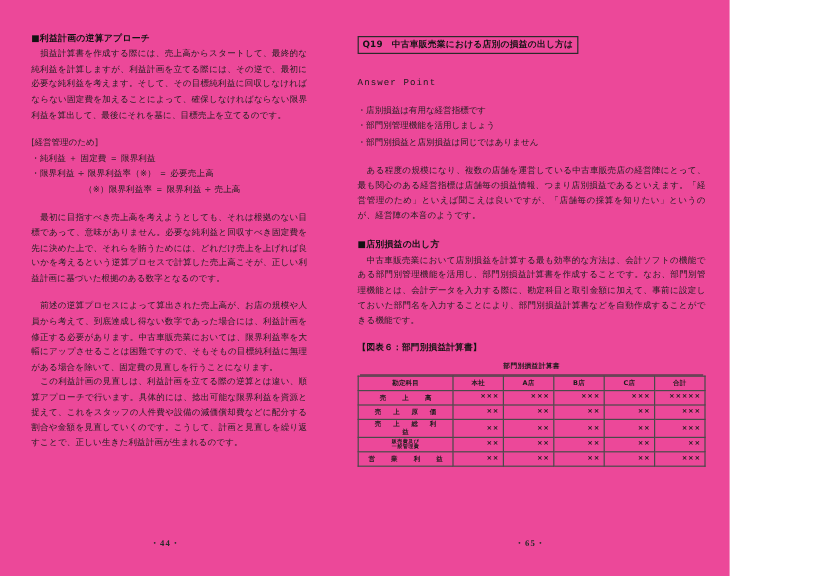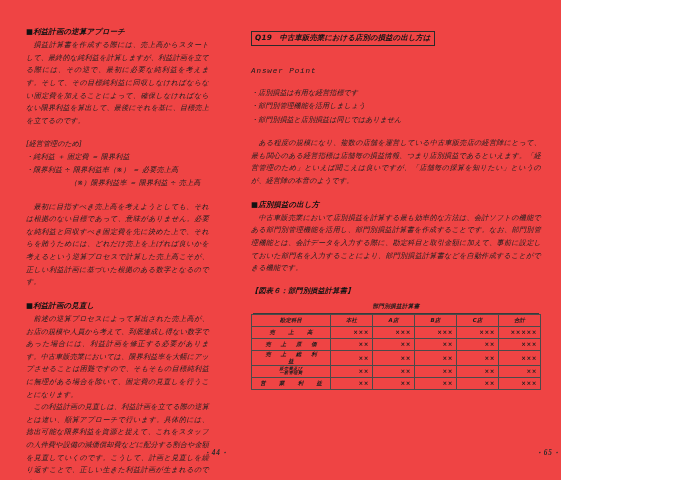--- a/index.html
+++ b/index.html
@@ -11,25 +11,24 @@
     width: 680px;
     height: 480px;
     overflow: hidden;
     font-family: "Liberation Serif", "DejaVu Serif", serif;
     color: #1b1b1b;
   }
 
   
   .scan {
     position: relative;
-    width: 561px;
+    width: 608px;
     height: 480px;
-    background: #ef4444;
+    background: #ec4899;
     box-sizing: border-box;
-    font-style: italic;
   }
 
   .spread {
     position: absolute;
     inset: 0;
     display: flex;
   }
 
   .page {
     position: relative;
@@ -177,21 +176,21 @@
     letter-spacing: 0.6px;
     font-size: 5.6px;
   }
 
   
   .folio {
     position: absolute;
     bottom: 22px;
     left: 0;
     right: 0;
-    text-align: right;
+    text-align: center;
     font-family: "Liberation Serif", "DejaVu Serif", serif;
     font-size: 7.2px;
     font-weight: bold;
     color: #2a2a2a;
     letter-spacing: 1px;
   }
 </style>
 </head>
 <body>
 
@@ -214,21 +213,20 @@
           <div class="line">・限界利益 ÷ 限界利益率（※） ＝ 必要売上高</div>
           <div class="line sub">（※）限界利益率 ＝ 限界利益 ÷ 売上高</div>
         </div>
 
         <div class="gap-m"></div>
 
         <div class="jp para">最初に目指すべき売上高を考えようとしても、それは根拠のない目標であって、意味がありません。必要な純利益と回収すべき固定費を先に決めた上で、それらを賄うためには、どれだけ売上を上げれば良いかを考えるという逆算プロセスで計算した売上高こそが、正しい利益計画に基づいた根拠のある数字となるのです。</div>
 
         <div class="gap-m"></div>
 
-        <div class="heading">■利益計画の見直し</div>
 
         <div class="jp para">前述の逆算プロセスによって算出された売上高が、お店の規模や人員から考えて、到底達成し得ない数字であった場合には、利益計画を修正する必要があります。中古車販売業においては、限界利益率を大幅にアップさせることは困難ですので、そもそもの目標純利益に無理がある場合を除いて、固定費の見直しを行うことになります。</div>
 
         <div class="jp para">この利益計画の見直しは、利益計画を立てる際の逆算とは違い、順算アプローチで行います。具体的には、捻出可能な限界利益を資源と捉えて、これをスタッフの人件費や設備の減価償却費などに配分する割合や金額を見直していくのです。こうして、計画と見直しを繰り返すことで、正しい生きた利益計画が生まれるのです。</div>
 
       </div>
 
       <div class="folio">・44・</div>
     </div>
 

